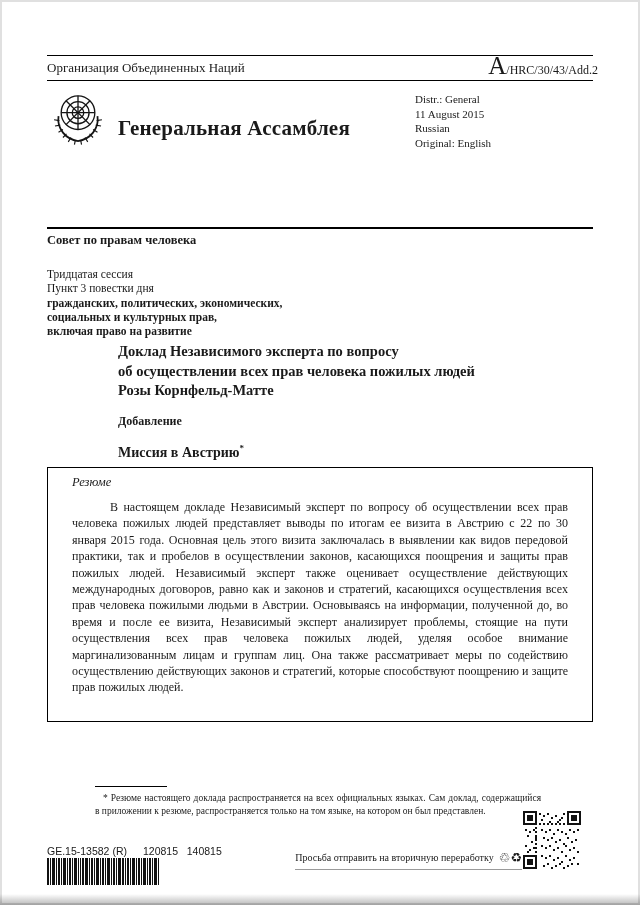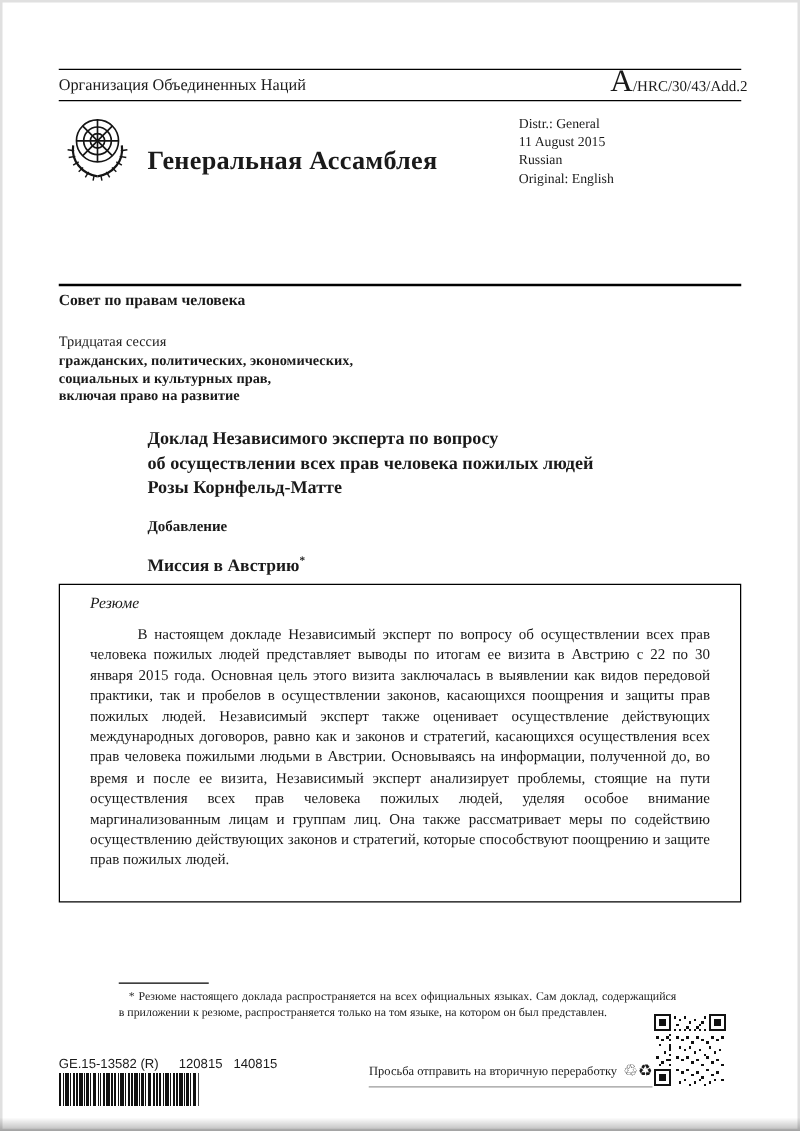--- a/index.html
+++ b/index.html
@@ -106,20 +106,21 @@
     <div>11 August 2015</div>
     <div>Russian</div>
     <div>Original: English</div>
   </div>
 
   <div class="rule thick" style="top:227px"></div>
 
   <div class="session abs">
     <div class="council">Совет по правам человека</div>
     <div class="sess">Тридцатая сессия</div>
+    <div class="sess">Пункт 3 повестки дня</div>
     <div class="agenda-title">
       <div>гражданских, политических, экономических,</div>
       <div>социальных и культурных прав,</div>
       <div>включая право на развитие</div>
     </div>
   </div>
 
   <div class="title-block abs">
     <div class="report-title">
       <div>Доклад Независимого эксперта по вопросу</div>

